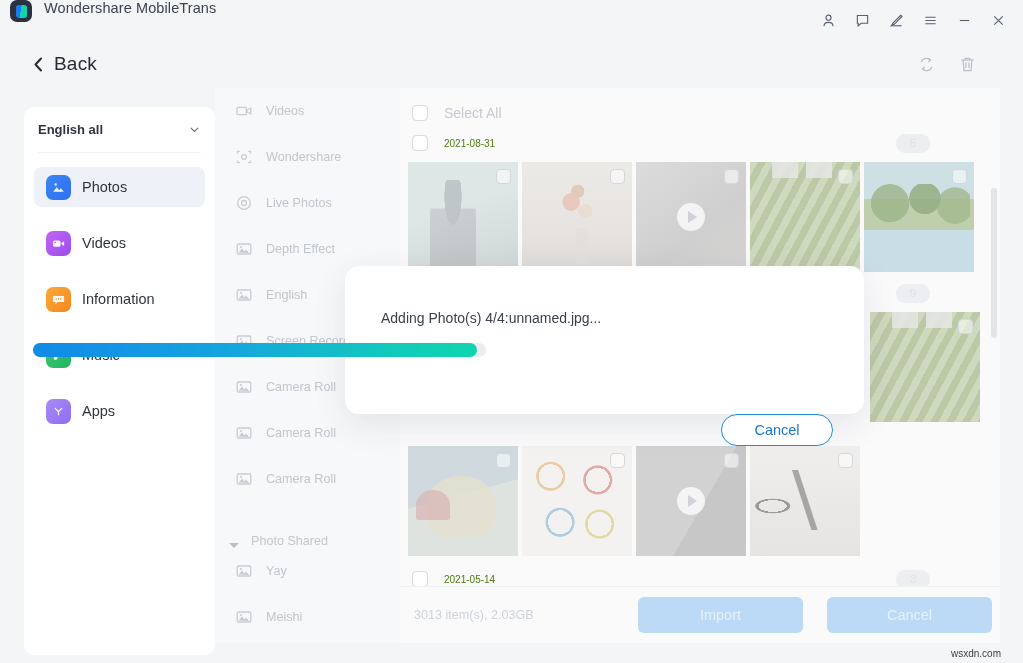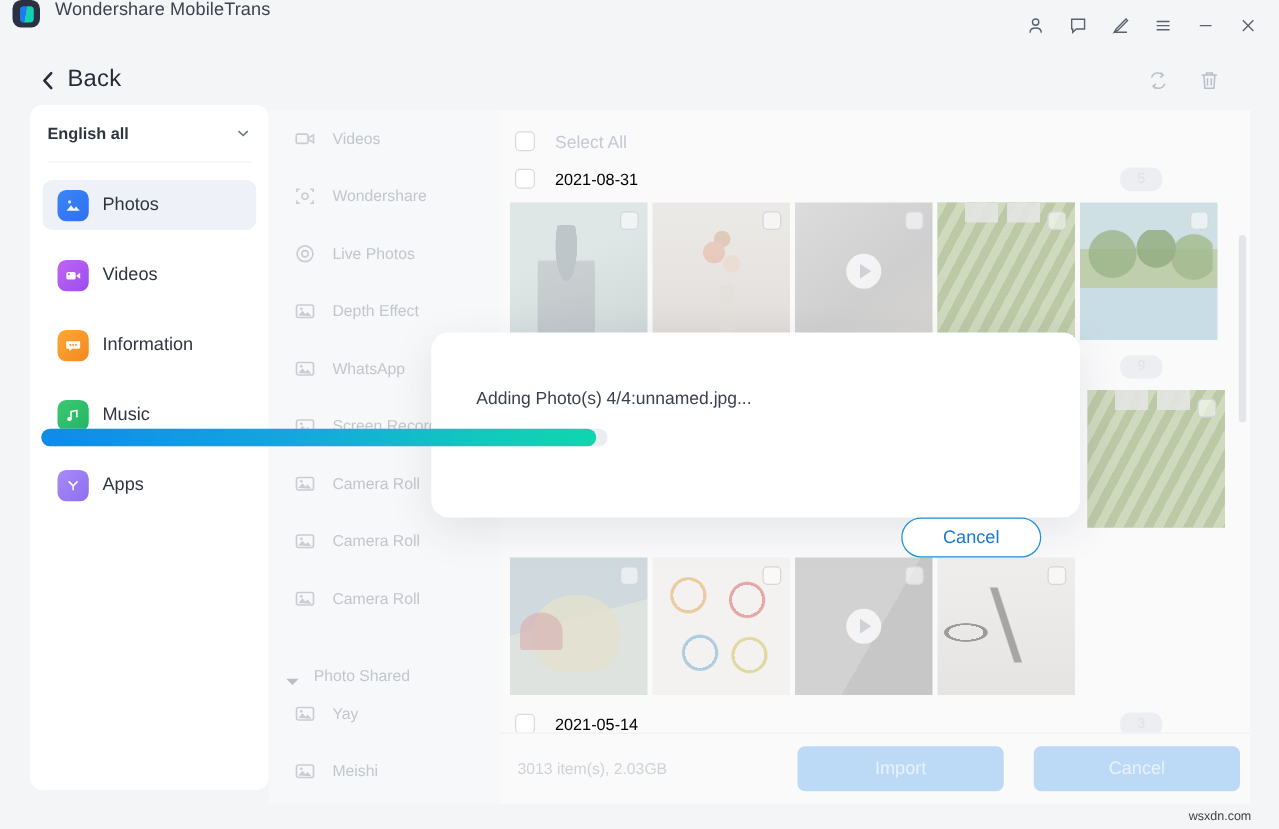--- a/index.html
+++ b/index.html
@@ -59,21 +59,21 @@
   }
   .back-label { font-size: 19px; font-weight: normal; letter-spacing: .2px; }
   .header-tools {
     margin-left: auto; display: flex; align-items: center;
     gap: 22px; padding-right: 46px;
   }
   .header-tools .ht { color: #b9bfc9; display:flex; }
 
   
   .sidebar {
-    position: absolute; left: 24px; top: 84px;
+    position: absolute; left: 24px; top: 107px;
     width: 191px; height: 548px;
     background: #ffffff;
     border-radius: 10px;
   }
   .lang-row {
     height: 46px; margin: 0 14px;
     display: flex; align-items: center;
     border-bottom: 1px solid #f0f1f4;
   }
   .lang-label { font-size: 13px; color: #2e3440; font-weight: bold; }
@@ -132,21 +132,21 @@
     overflow: hidden;
   }
   .row-bar {
     display: flex; align-items: center;
     height: 30px; padding-left: 12px;
   }
   .cbox {
     width: 16px; height: 16px; border-radius: 4px;
     border: 1.6px solid #d7dae0; background: #fff; flex: none;
   }
-  .row-bar .txt { margin-left: 16px; font-size: 13px; color: #000000; }
+  .row-bar .txt { margin-left: 16px; font-size: 10px; color: #4d7c0f; }
   .row-bar.selectall .txt { font-size: 14px; color: #c5c9d1; }
   .badge {
     margin-left: auto; margin-right: 70px;
     min-width: 34px; height: 19px; border-radius: 9px;
     background: #eceef1; color: #dfe2e6;
     font-size: 11.5px; display: flex; align-items: center; justify-content: center;
   }
   .grid { display: flex; gap: 4px; padding-left: 8px; }
   .thumb {
     width: 110px; height: 110px; position: relative;
@@ -459,21 +459,21 @@
     </div>
 
     <div class="cat-item">
       <span class="cat-glyph">
         <svg width="18" height="18" viewBox="0 0 18 18" fill="none" stroke="currentColor" stroke-width="1.3">
           <rect x="2.2" y="4" width="13.6" height="10" rx="1.6"></rect>
           <path d="M3.6 12.4 7 8.6l2.4 2.8 1.6-1.8 3.2 3.4z" fill="currentColor" stroke="none"></path>
           <circle cx="6" cy="7" r="1.1" fill="currentColor" stroke="none"></circle>
         </svg>
       </span>
-      <span class="cat-label">WhatsApp</span>
+      <span class="cat-label">English</span>
     </div>
 
     <div class="cat-item">
       <span class="cat-glyph">
         <svg width="18" height="18" viewBox="0 0 18 18" fill="none" stroke="currentColor" stroke-width="1.3">
           <rect x="2.2" y="4" width="13.6" height="10" rx="1.6"></rect>
           <path d="M3.6 12.4 7 8.6l2.4 2.8 1.6-1.8 3.2 3.4z" fill="currentColor" stroke="none"></path>
           <circle cx="6" cy="7" r="1.1" fill="currentColor" stroke="none"></circle>
         </svg>
       </span>

